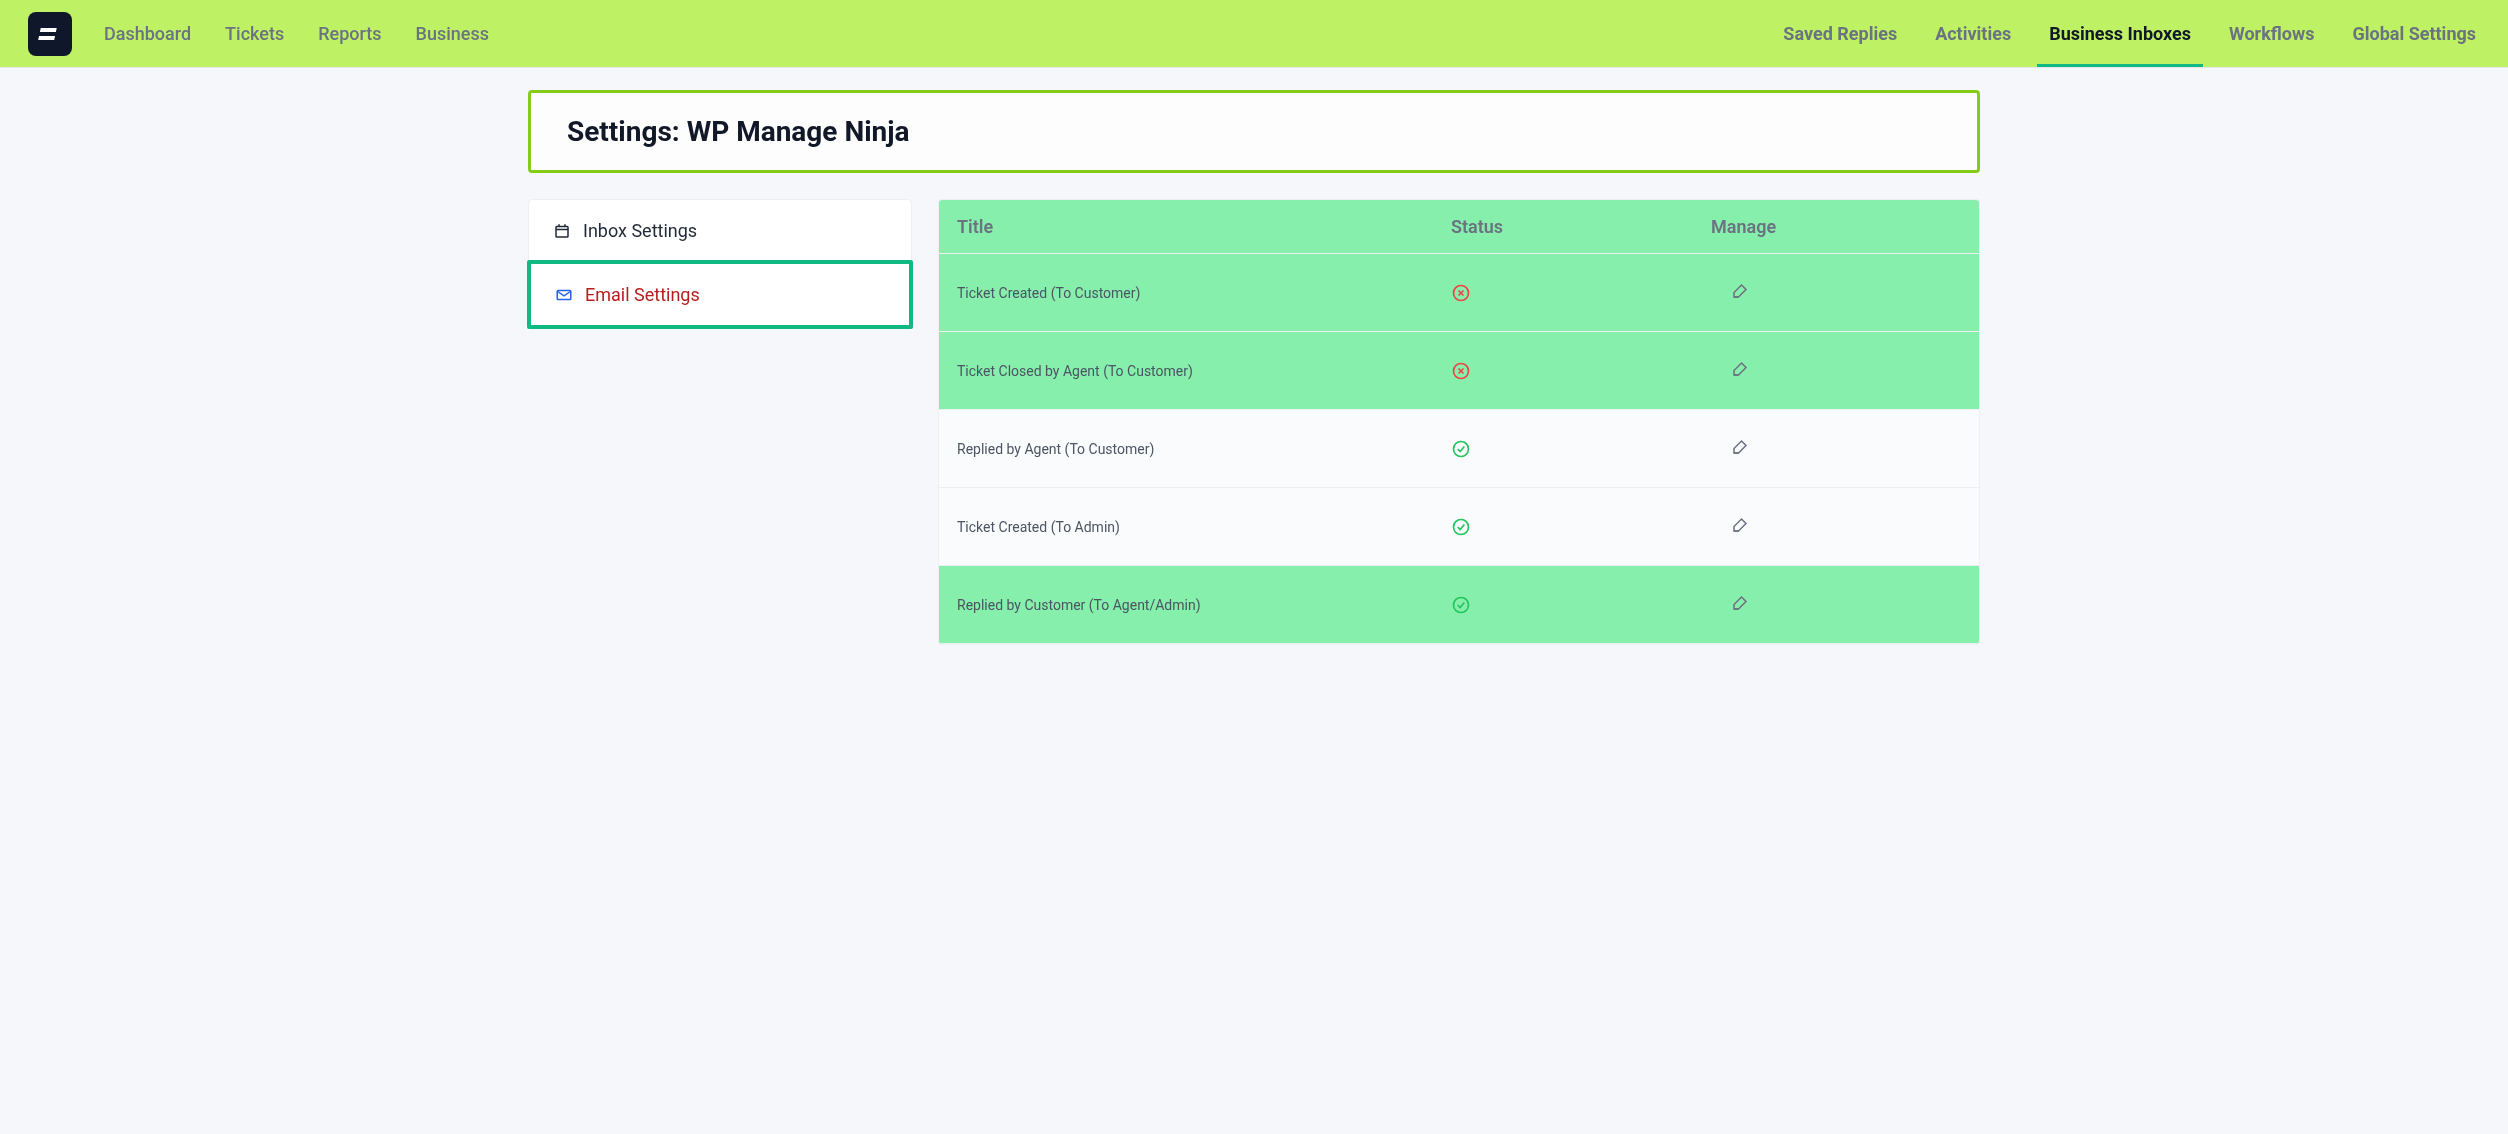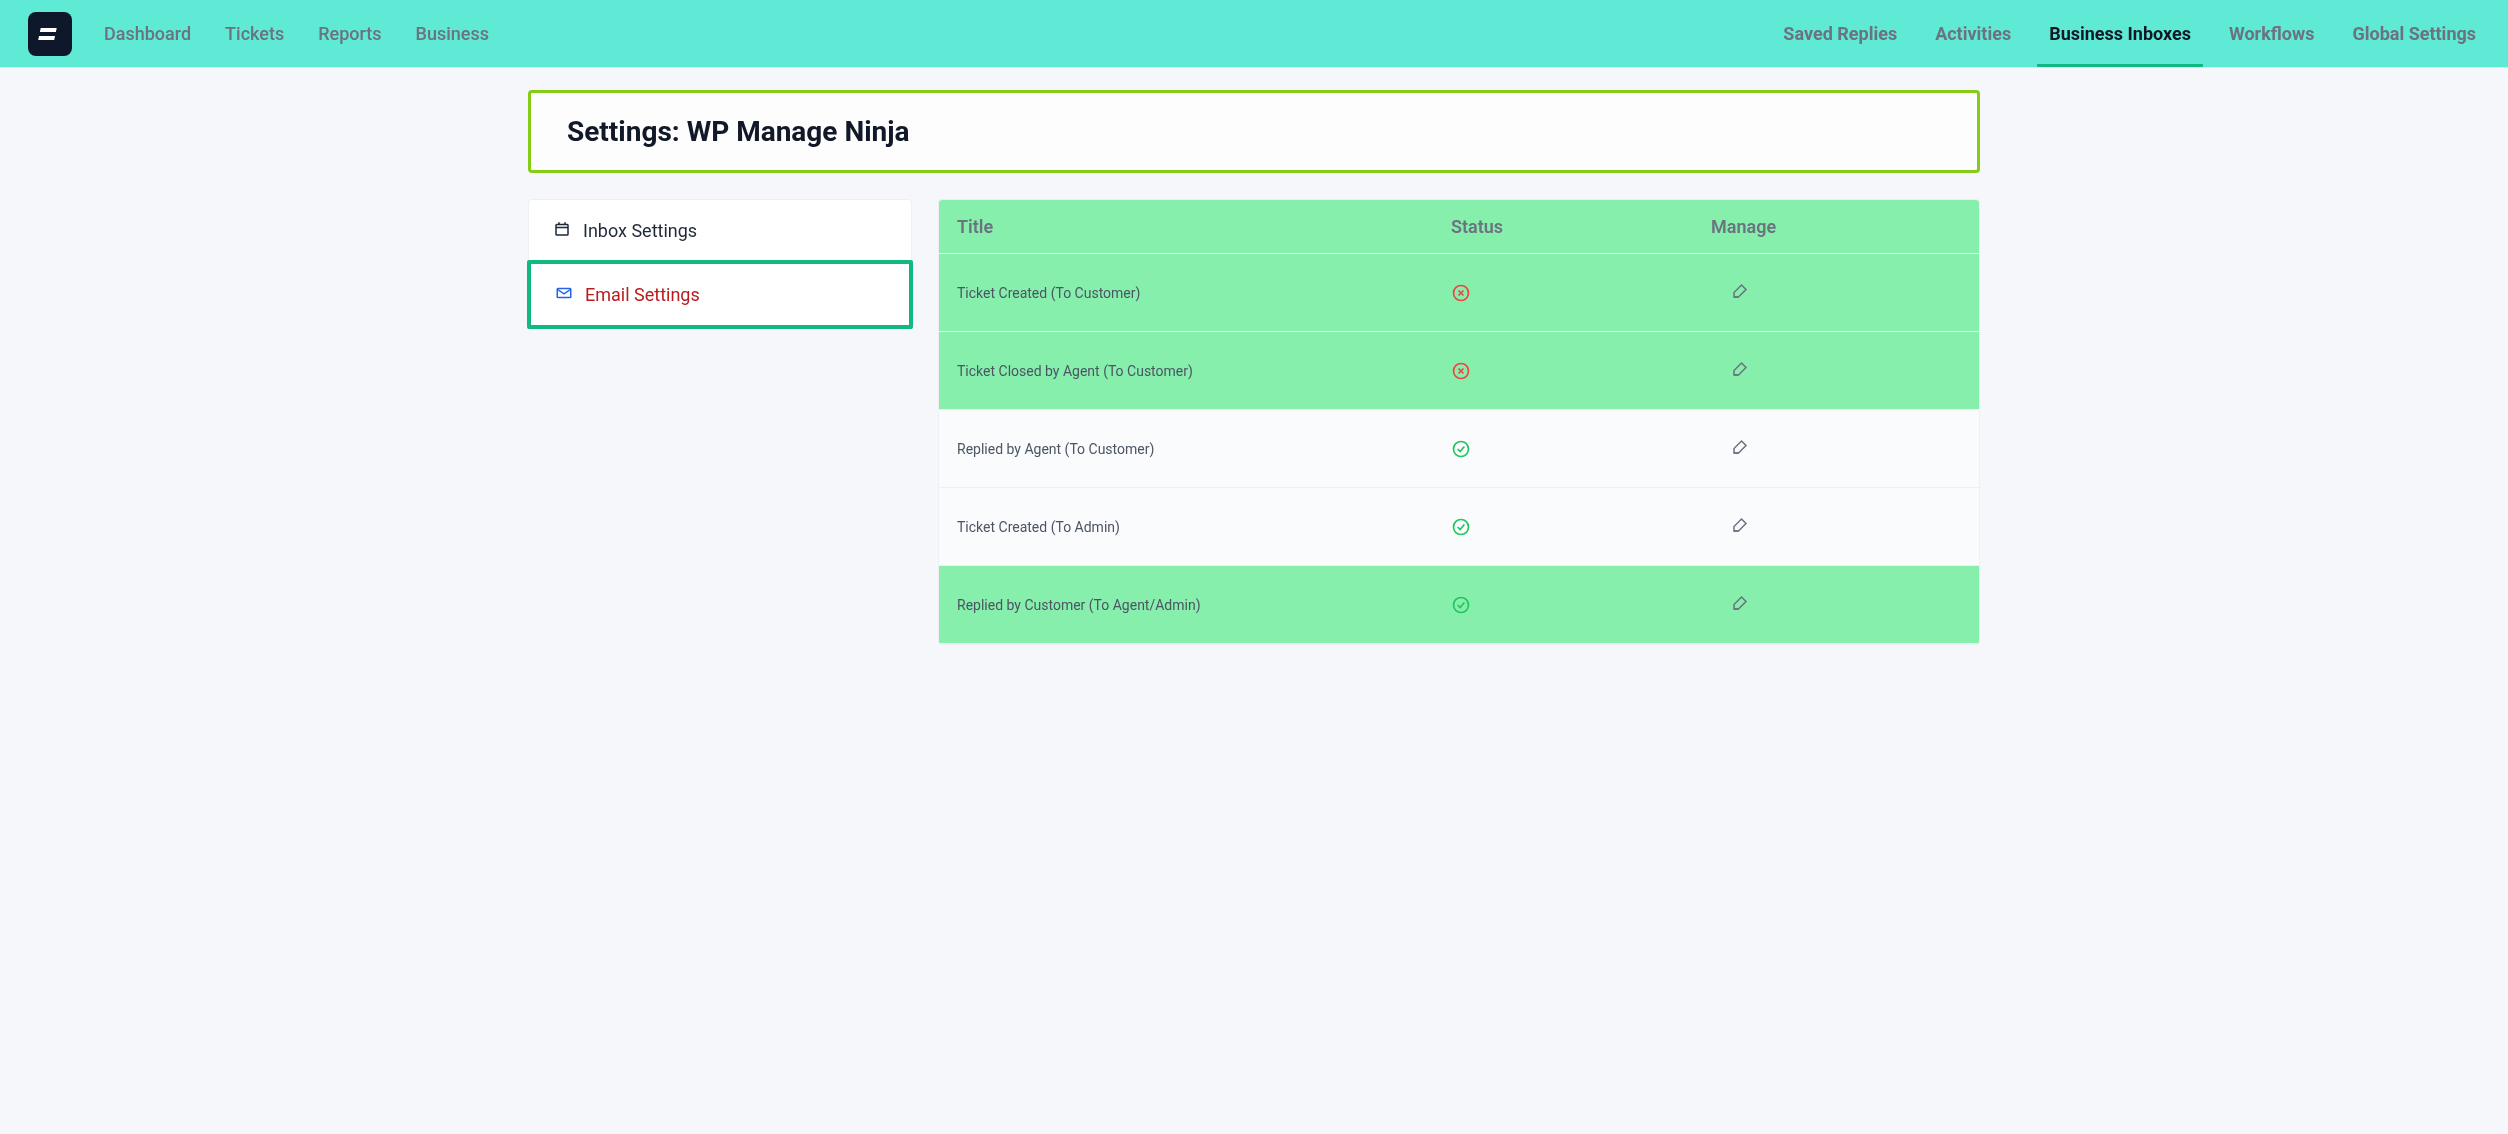--- a/index.html
+++ b/index.html
@@ -5,21 +5,21 @@
   * { box-sizing: border-box; margin: 0; padding: 0; }
   body {
     font-family: -apple-system, BlinkMacSystemFont, "Segoe UI", Roboto, Helvetica, Arial, sans-serif;
     background: #f5f7fa;
     color: #1f2937;
   }
   .topbar {
     display: flex;
     align-items: center;
     justify-content: space-between;
-    background: #5eead4;
+    background: #bef264;
     padding: 0 28px;
     height: 68px;
     border-bottom: 1px solid #e5e7eb;
   }
   .topbar-left { display: flex; align-items: center; gap: 32px; }
   .logo {
     width: 44px; height: 44px;
     background: #0f172a;
     border-radius: 8px;
     display: flex; align-items: center; justify-content: center;
@@ -75,21 +75,21 @@
 
   .sidebar {
     width: 384px;
     background: #ffffff;
     border: 1px solid #edf0f3;
     border-radius: 4px;
     padding: 0;
     flex-shrink: 0;
   }
   .sidebar-item {
-    display: flex; align-items: flex-start; gap: 12px;
+    display: flex; align-items: center; gap: 12px;
     padding: 20px 24px;
     font-size: 18px;
     color: #1f2937;
     cursor: pointer;
     border-bottom: 1px solid #edf0f3;
     position: relative;
   }
   .sidebar-item:last-child { border-bottom: none; }
   .sidebar-item.highlight {
     border: 4px solid #10b981;

